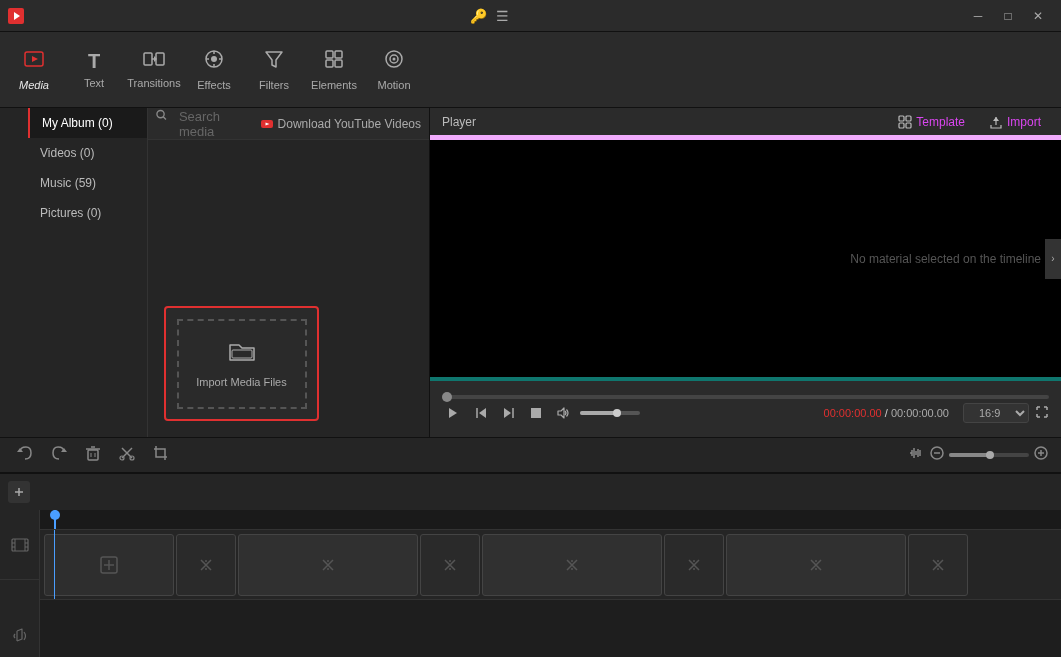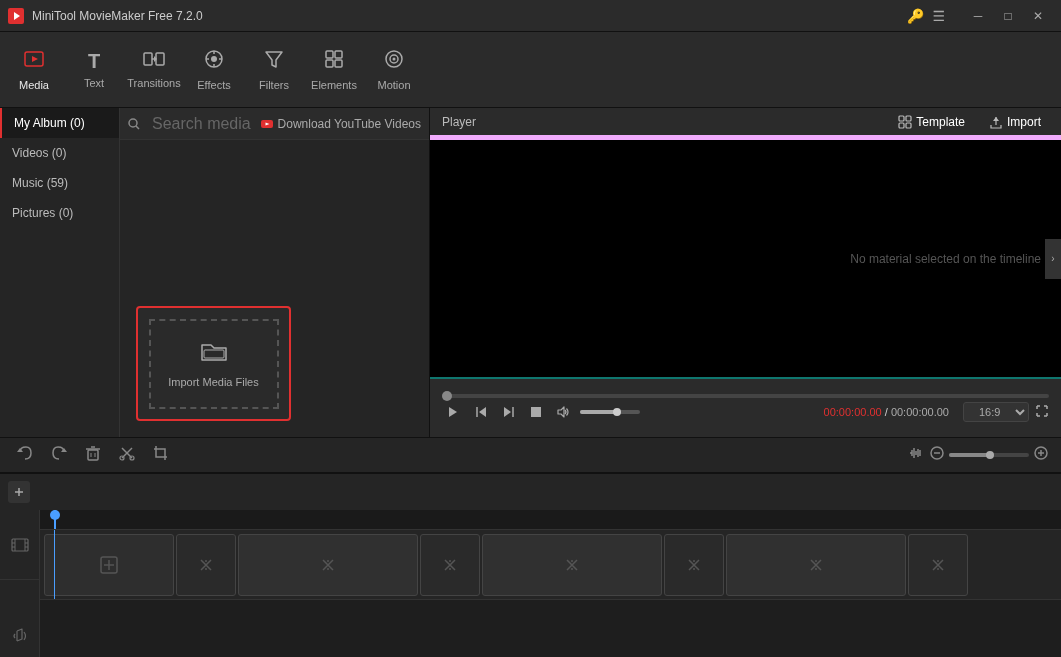--- a/index.html
+++ b/index.html
@@ -40,21 +40,21 @@
       height: 70px;
       cursor: pointer;
       border-radius: 4px;
       gap: 4px;
       color: #aaa;
       font-size: 11px;
     }
     .tool-item.active { color: #e8e8e8; }
     .tool-item .tool-icon { font-size: 20px; }
     .tool-item.media-active .tool-icon { color: #e03030; }
-    .tool-item.media-active { color: #e8e8e8; }
+    .tool-item.media-active { color: #e8e8e8; font-style: italic; }
 
     
     #main {
       display: flex;
       height: calc(657px - 32px - 76px - 220px);
       
     }
 
     
     #left-panel {
@@ -93,24 +93,23 @@
       display: flex;
       align-items: center;
       padding: 0 8px;
       gap: 8px;
       border-bottom: 1px solid #333;
       background: #2b2b2b;
     }
 
     .search-bar {
       display: flex;
-      align-items: center;
       gap: 12px;
       color: #888;
-      font-size: 16px;
+      font-size: 13px;
       flex: 1;
     }
 
     .download-btn {
       display: flex;
       align-items: center;
       gap: 4px;
       color: #aaa;
       font-size: 12px;
       cursor: pointer;
@@ -170,21 +169,21 @@
     }
     #player-header .player-label { color: #bbb; font-size: 12px; flex: 1; }
 
     .header-btn {
       display: flex;
       align-items: center;
       gap: 4px;
       padding: 3px 8px;
       background: transparent;
       border: none;
-      color: #ffffff;
+      color: #d946ef;
       cursor: pointer;
       font-size: 12px;
       border-radius: 3px;
     }
 
     #video-screen {
       flex: 1;
       background: #000;
       position: relative;
       display: flex;
@@ -220,21 +219,21 @@
     }
 
     #player-controls {
       height: 60px;
       background: #2b2b2b;
       display: flex;
       flex-direction: column;
       justify-content: center;
       padding: 4px 12px;
       gap: 4px;
-      border-top: 2px solid #0f766e;
+      border-top: 4px solid #0f766e;
     }
 
     #progress-bar {
       width: 100%;
       height: 4px;
       background: #444;
       border-radius: 2px;
       position: relative;
       cursor: pointer;
     }
@@ -511,33 +510,33 @@
       bottom: 0;
       width: 1px;
       background: #4a9eff;
       pointer-events: none;
       z-index: 5;
     }
 
     #left-panel-inner {
       display: flex;
       flex: 1;
+      padding-left: 28px;
     }
   </style>
 </head>
 <body>
 
 <div id="titlebar">
   <div class="app-icon">
     <svg width="14" height="14" viewBox="0 0 14 14">
       <rect x="1" y="1" width="12" height="12" rx="2" fill="#e03030"></rect>
       <polygon points="5,3 11,7 5,11" fill="white"></polygon>
     </svg>
   </div>
-  <span class="app-title">MiniTool MovieMaker Free 7.2.0</span>
   <div class="title-icons">
     <span class="title-icon">🔑</span>
     <span class="title-icon">☰</span>
   </div>
   <div class="win-controls">
     <button class="win-btn">─</button>
     <button class="win-btn">□</button>
     <button class="win-btn close">✕</button>
   </div>
 </div>

